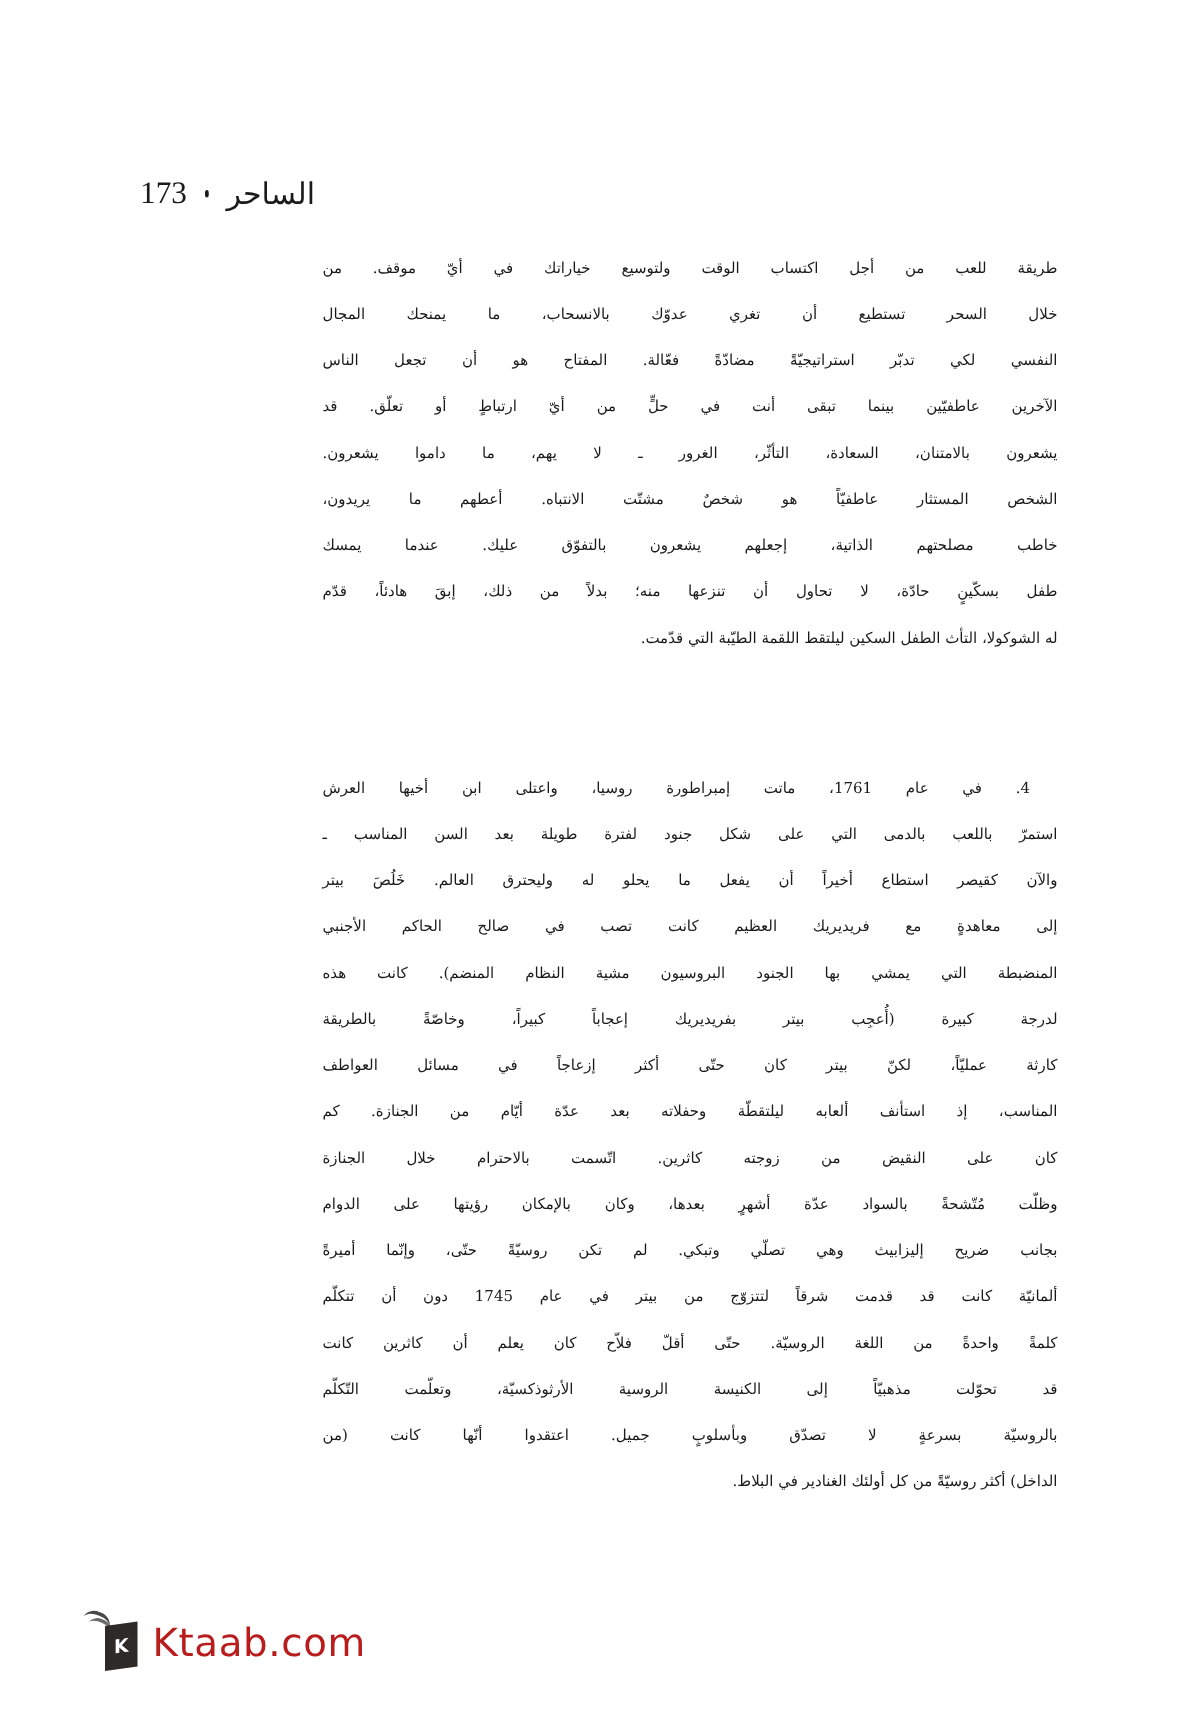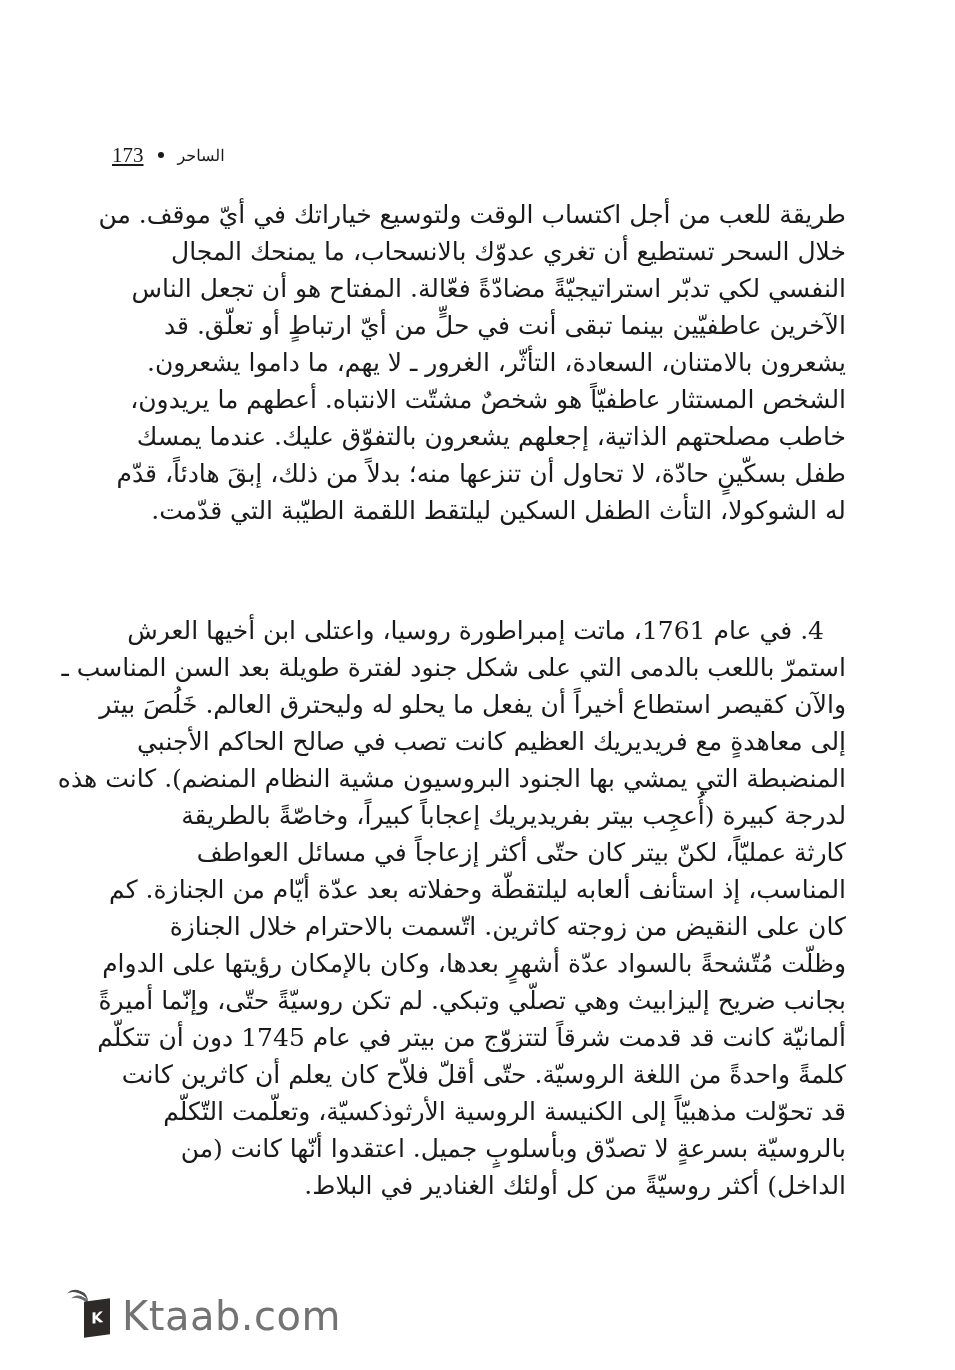--- a/index.html
+++ b/index.html
@@ -1,38 +1,38 @@
 <!DOCTYPE html>
 <html><head>
 <meta charset="utf-8">
 <style>
   html, body { margin: 0; padding: 0; background: #ffffff; }
   body { width: 955px; height: 1370px; position: relative; overflow: hidden;
          font-family: "DejaVu Serif", "Liberation Serif", serif; color: #1a1a1a; }
   .header { position: absolute; top: 140px; left: 112px; width: 140px; height: 30px;
             display: flex; align-items: center; gap: 14px; direction: ltr;
             font-family: "Liberation Serif", serif; font-size: 19px; }
-  .header .num { font-size: 21px; text-decoration: underline; }
+  .header .num { font-size: 25px; }
   .header .dot { width: 6px; height: 6px; border-radius: 50%; background: #1a1a1a; display: inline-block; }
-  .header .title { font-size: 16px; }
+  .header .title { font-size: 24px; }
   .page-text { position: absolute; left: 258px; width: 588px; direction: rtl;
                text-align: justify; text-align-last: right;
-               font-family: "DejaVu Serif", "Liberation Serif", serif; font-size: 25px; }
+               font-family: "DejaVu Serif", "Liberation Serif", serif; font-size: 12px; }
   .line { height: 37px; line-height: 37px; white-space: nowrap; text-align-last: justify; overflow: visible; }
   .line.last { text-align-last: right; }
   .para1 { top: 196px; }
   .para2 { top: 612px; }
   .logo { position: absolute; left: 62px; top: 1287px; display: flex; align-items: center; gap: 10px; direction: ltr; }
   .logo .book { position: relative; width: 50px; height: 50px; }
   .logo .book .pages { position: absolute; left: 4px; top: 2px; width: 22px; height: 14px; border-top: 3px solid #4a4a4a; border-radius: 50% 50% 0 0; transform: rotate(20deg); }
   .logo .book .pages2 { position: absolute; left: 8px; top: 8px; width: 20px; height: 12px; border-top: 3px solid #6a6a6a; border-radius: 50% 50% 0 0; transform: rotate(25deg); }
   .logo .book .cover { position: absolute; left: 22px; top: 12px; width: 26px; height: 36px; background: #2e2a28; transform: skewY(-8deg);
                        color: #fff; font-family: "DejaVu Sans", sans-serif; font-weight: bold; font-size: 15px;
                        display: flex; align-items: center; justify-content: center; }
-  .logo .brand { font-family: "DejaVu Sans", sans-serif; font-size: 40px; color: #737373; letter-spacing: 0.5px; margin-top: 6px; }
+  .logo .brand { font-family: "DejaVu Sans", sans-serif; font-size: 31px; color: #b91c1c; letter-spacing: 0.5px; margin-top: 6px; }
 </style>
 </head>
 <body>
 
 <div class="header">
   <span class="num">173</span>
   <span class="dot"></span>
   <span class="title" dir="rtl">الساحر</span>
 </div>
 

